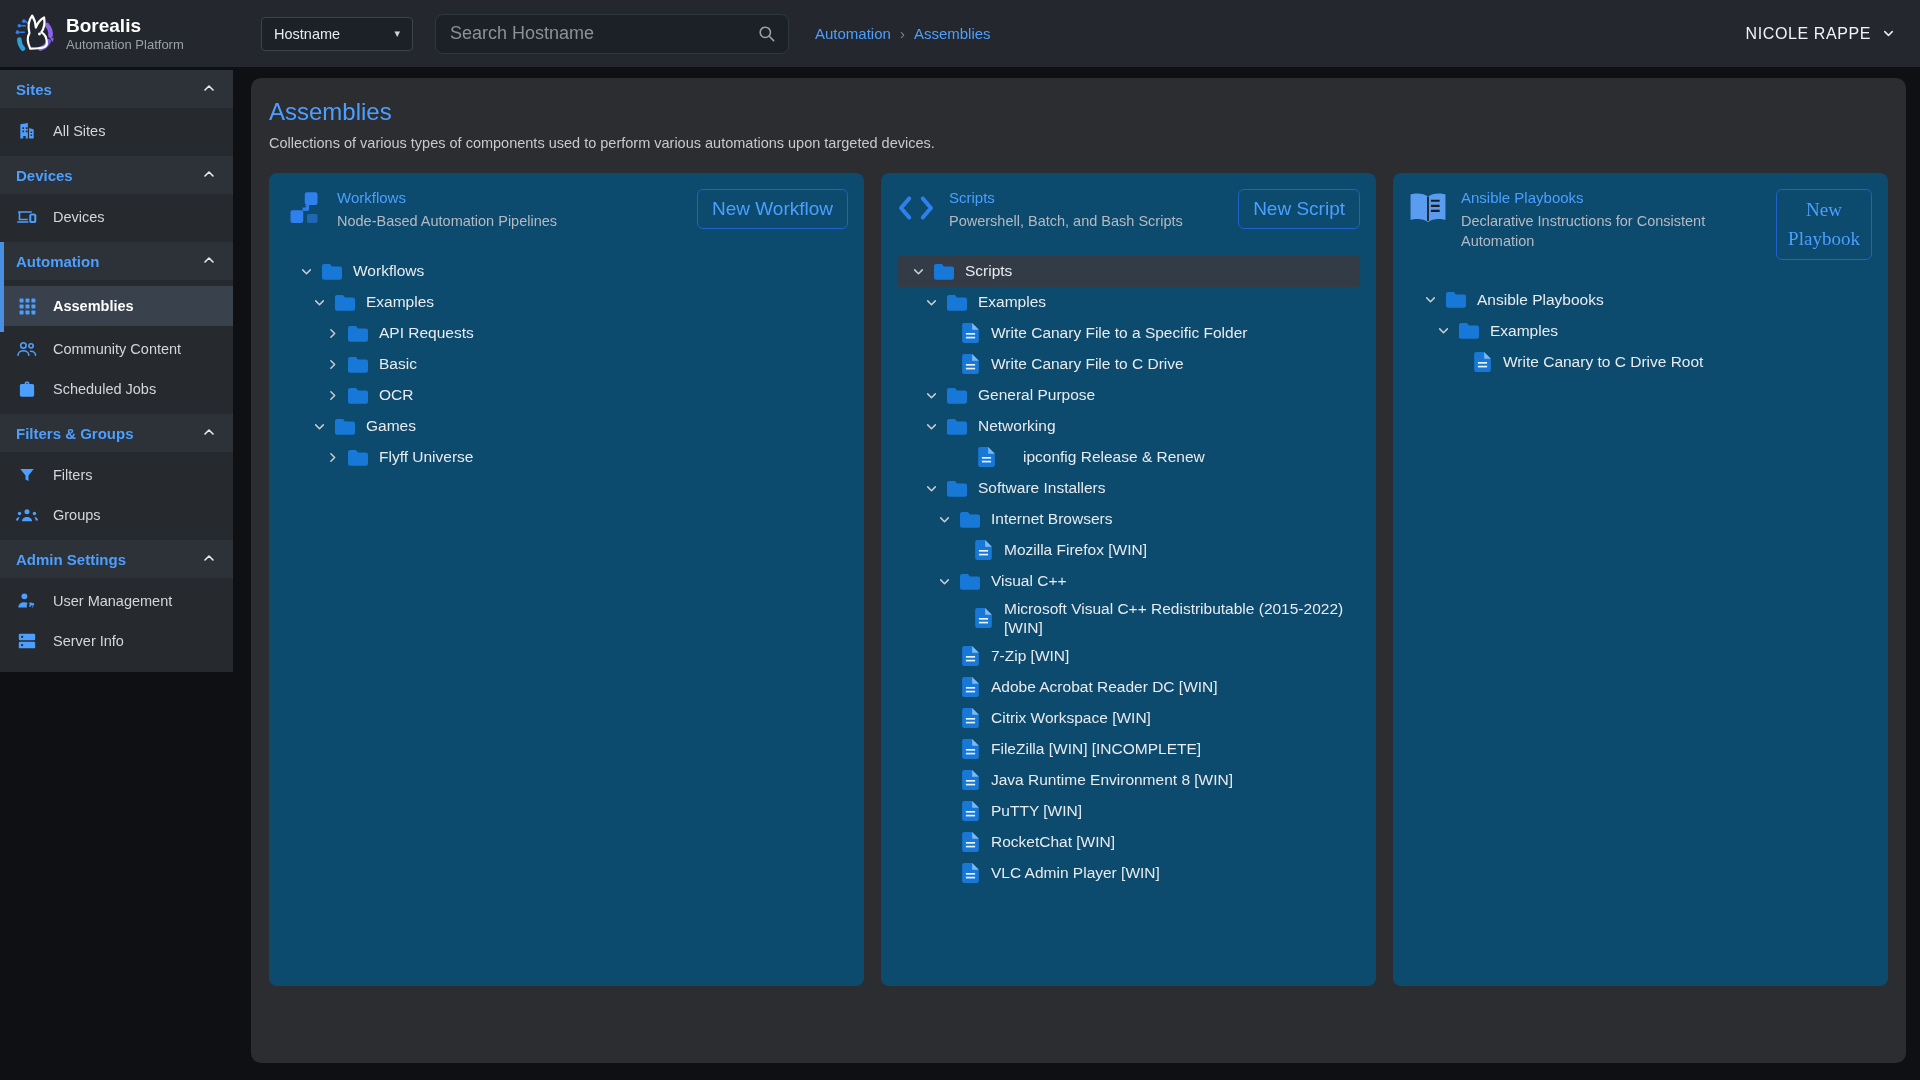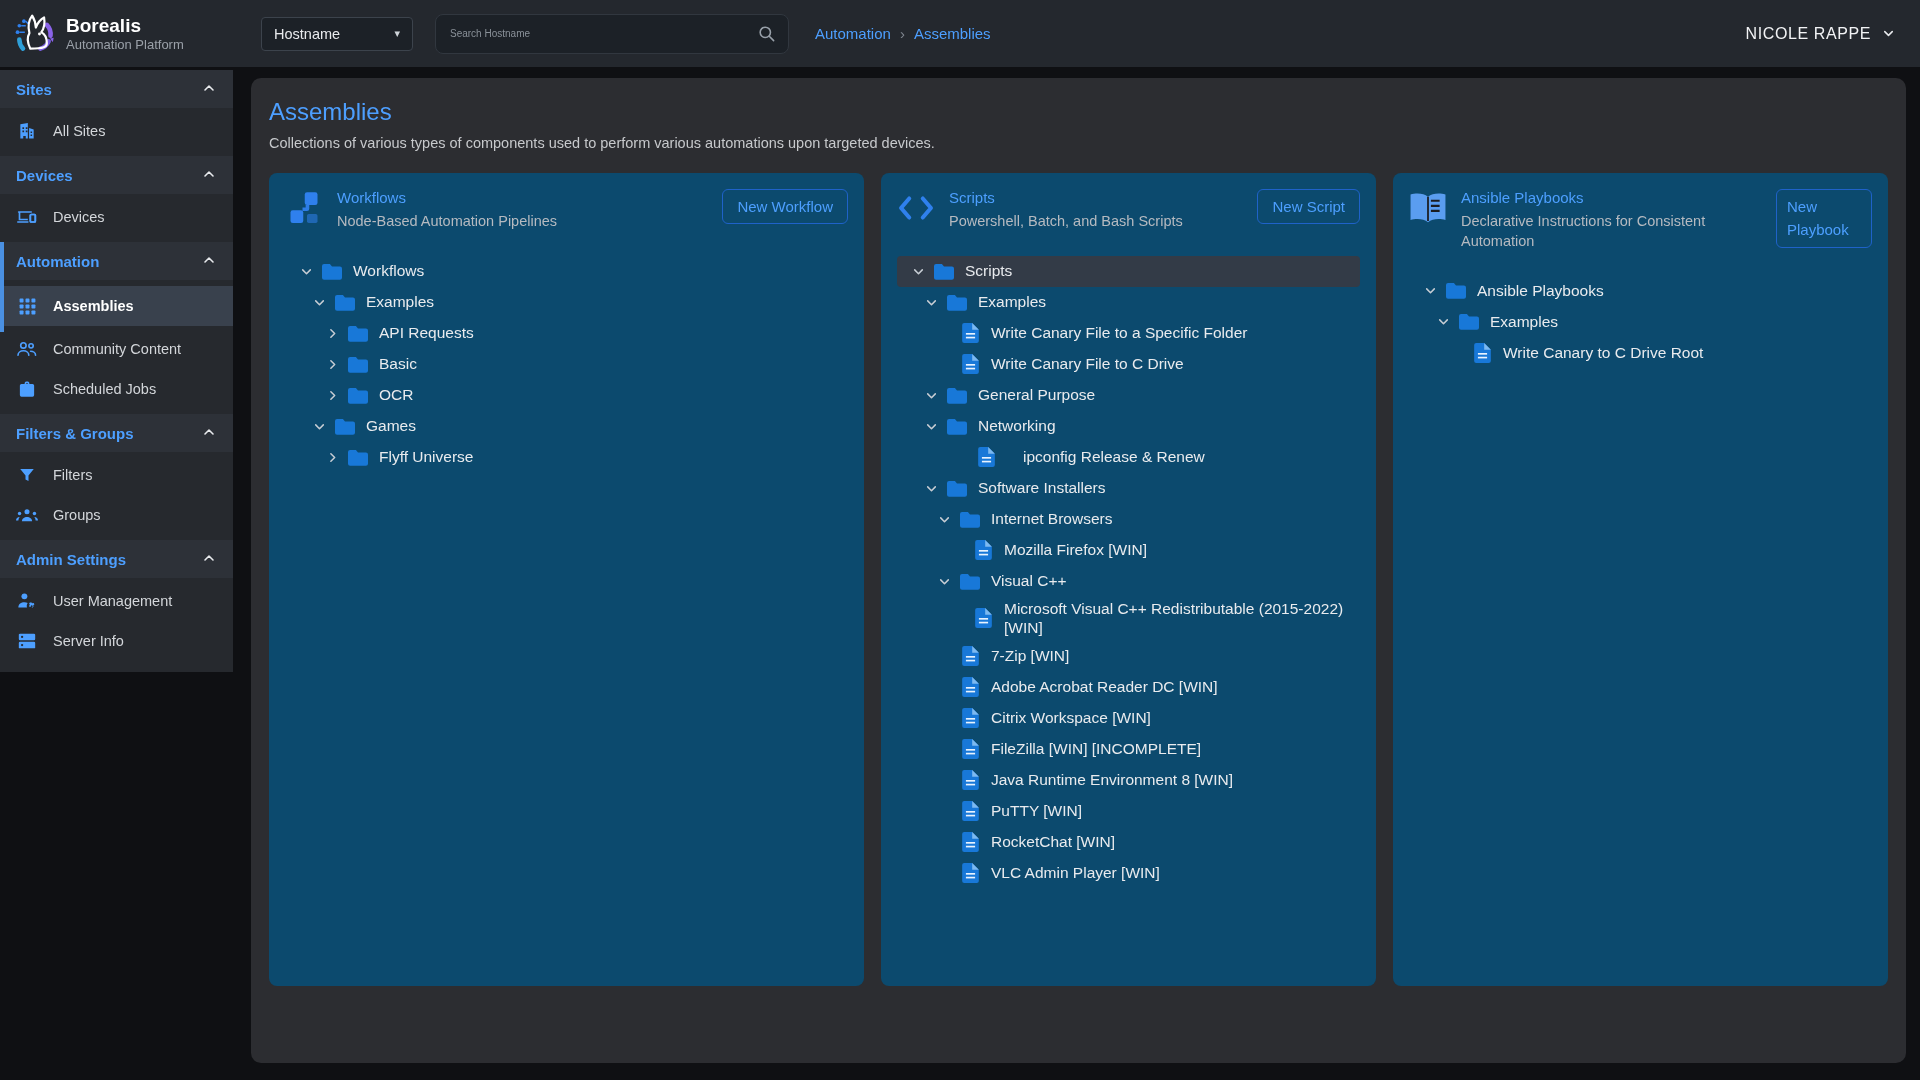--- a/index.html
+++ b/index.html
@@ -7,21 +7,21 @@
 
   
   .topbar{position:absolute;left:0;top:0;width:1920px;height:67px;background:#24282e;display:flex;align-items:center;z-index:3;}
   .brand-area{width:233px;display:flex;align-items:center;gap:10px;padding-left:12px;box-sizing:border-box;flex:0 0 auto;}
   .logo{width:44px;height:44px;flex:0 0 auto;}
   .brand-name{color:#ffffff;font-weight:bold;font-size:19px;line-height:1.15;}
   .brand-sub{color:#9aa0a8;font-size:13px;}
   .hostname-select{margin-left:28px;width:152px;height:34px;background:#1c2127;border:1px solid #3c434c;border-radius:4px;display:flex;align-items:center;justify-content:space-between;padding:0 12px;color:#e8eaed;font-size:14.5px;cursor:pointer;box-sizing:border-box;}
   .caret{color:#cfd4da;font-size:11px;}
   .search-box{margin-left:22px;width:354px;height:40px;background:#1c2127;border:1px solid #31373f;border-radius:8px;display:flex;align-items:center;padding:0 12px;box-sizing:border-box;}
-  .search-box input{flex:1;background:transparent;border:none;outline:none;color:#e8eaed;font-size:10px;font-family:"Liberation Sans",sans-serif;}
+  .search-box input{flex:1;background:transparent;border:none;outline:none;color:#e8eaed;font-size:18px;font-family:"Liberation Sans",sans-serif;}
   .search-box input::placeholder{color:#8a9199;}
   .breadcrumb{margin-left:26px;display:flex;align-items:center;gap:9px;font-size:15px;}
   .crumb{color:#4d9fff;cursor:pointer;}
   .crumb-sep{color:#7f868f;}
   .user-area{margin-left:auto;margin-right:24px;display:flex;align-items:center;gap:10px;color:#f2f3f5;font-size:16px;letter-spacing:.6px;cursor:pointer;}
 
   
   .sidebar{position:absolute;left:0;top:70px;width:233px;background:#26292e;padding-bottom:6px;z-index:2;text-align:center;}
   .side-section{position:relative;margin-bottom:8px;}
   .side-header{height:38px;display:flex;align-items:center;justify-content:space-between;padding:0 16px;background:#2d3138;color:#4d9fff;font-weight:bold;font-size:15px;margin-bottom:6px;cursor:pointer;box-sizing:border-box;}
@@ -37,22 +37,22 @@
   .cards{display:flex;gap:17px;margin-top:22px;align-items:flex-start;}
   .card{background:#0c4a6e;border-radius:8px;box-sizing:border-box;padding:16px 16px 8px 16px;height:813px;overflow:hidden;}
   .card:nth-child(1){width:595px;}
   .card:nth-child(2){width:495px;}
   .card:nth-child(3){width:495px;}
   .card-header{display:flex;align-items:flex-start;gap:14px;}
   .card-icon{width:38px;height:38px;flex:0 0 auto;display:flex;align-items:center;justify-content:center;}
   .card-head-text{min-width:0;}
   .card-title{color:#4d9fff;font-size:15px;}
   .card-sub{color:#b6bac0;font-size:14.5px;margin-top:6px;line-height:1.35;}
-  .card-btn{margin-left:auto;flex:0 0 auto;background:transparent;border:1px solid #1f62c9;color:#4d9fff;border-radius:6px;padding:8px 14px;font-size:15px;font-family:"Liberation Sans",sans-serif;cursor:pointer;white-space:nowrap;}
-  .card-btn.wrap{white-space:normal;max-width:96px;text-align:left;line-height:1.5;padding:6px 10px;}
+  .card-btn{margin-left:auto;flex:0 0 auto;background:transparent;border:1px solid #1f62c9;color:#4d9fff;border-radius:6px;padding:8px 14px;font-size:19px;font-family:"Liberation Sans",sans-serif;cursor:pointer;white-space:nowrap;}
+  .card-btn.wrap{white-space:normal;max-width:96px;text-align:center;line-height:1.5;padding:6px 10px;font-family:Liberation Serif, serif;}
 
   
   .tree{margin-top:24px;}
   .tree-row{display:flex;align-items:center;min-height:31px;color:#e9ebee;font-size:15.5px;cursor:pointer;}
   .tree-row.selected{background:#333b47;border-radius:4px;}
   .tw{width:14px;margin-right:9px;flex:0 0 auto;display:flex;align-items:center;justify-content:center;}
   .tw.collapsed svg{transform:rotate(-90deg);}
   .ticon{width:20px;margin-right:11px;flex:0 0 auto;display:flex;align-items:center;justify-content:center;}
   .tlabel{line-height:1.28;max-width:345px;padding:2px 0;}
 </style>

